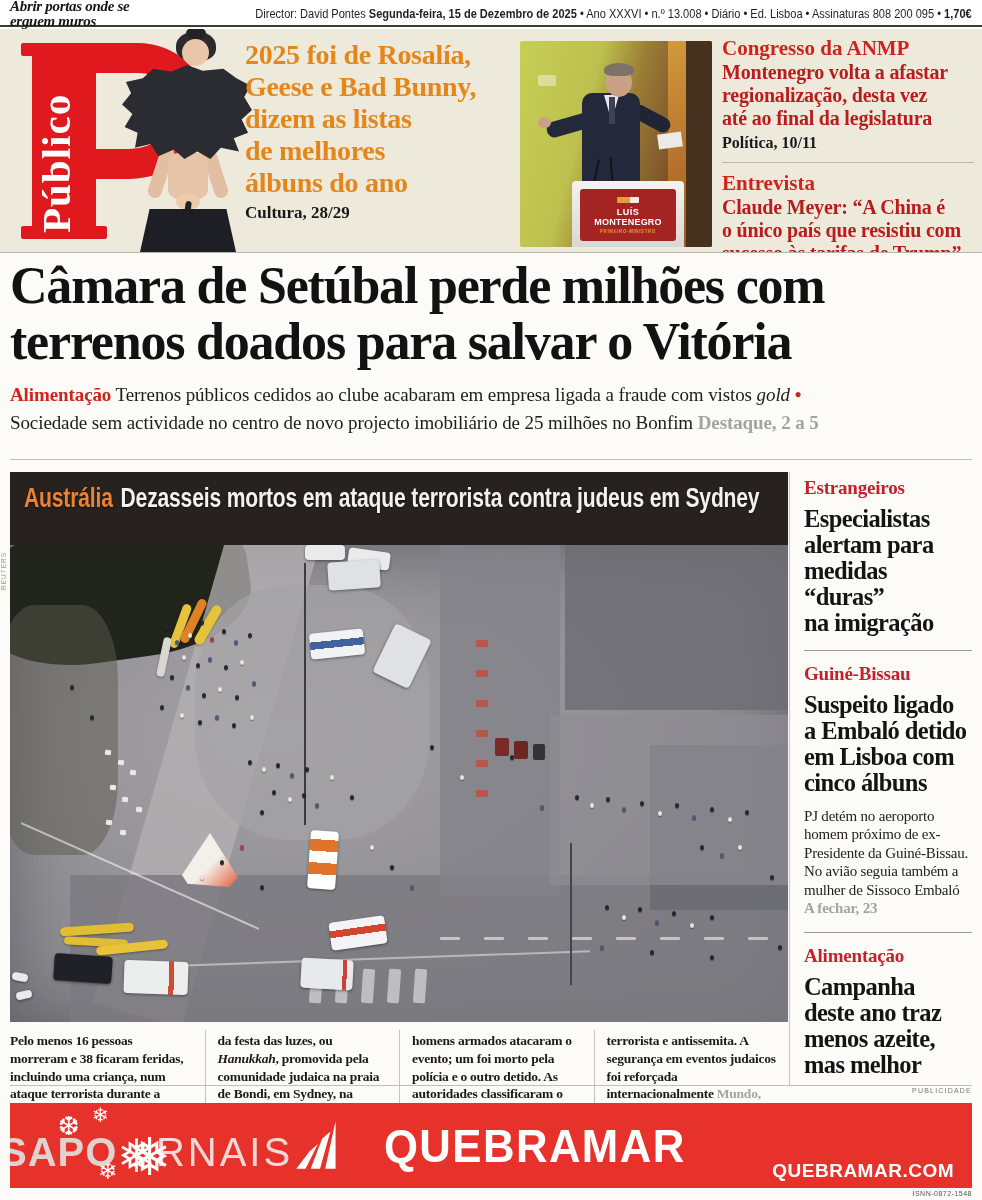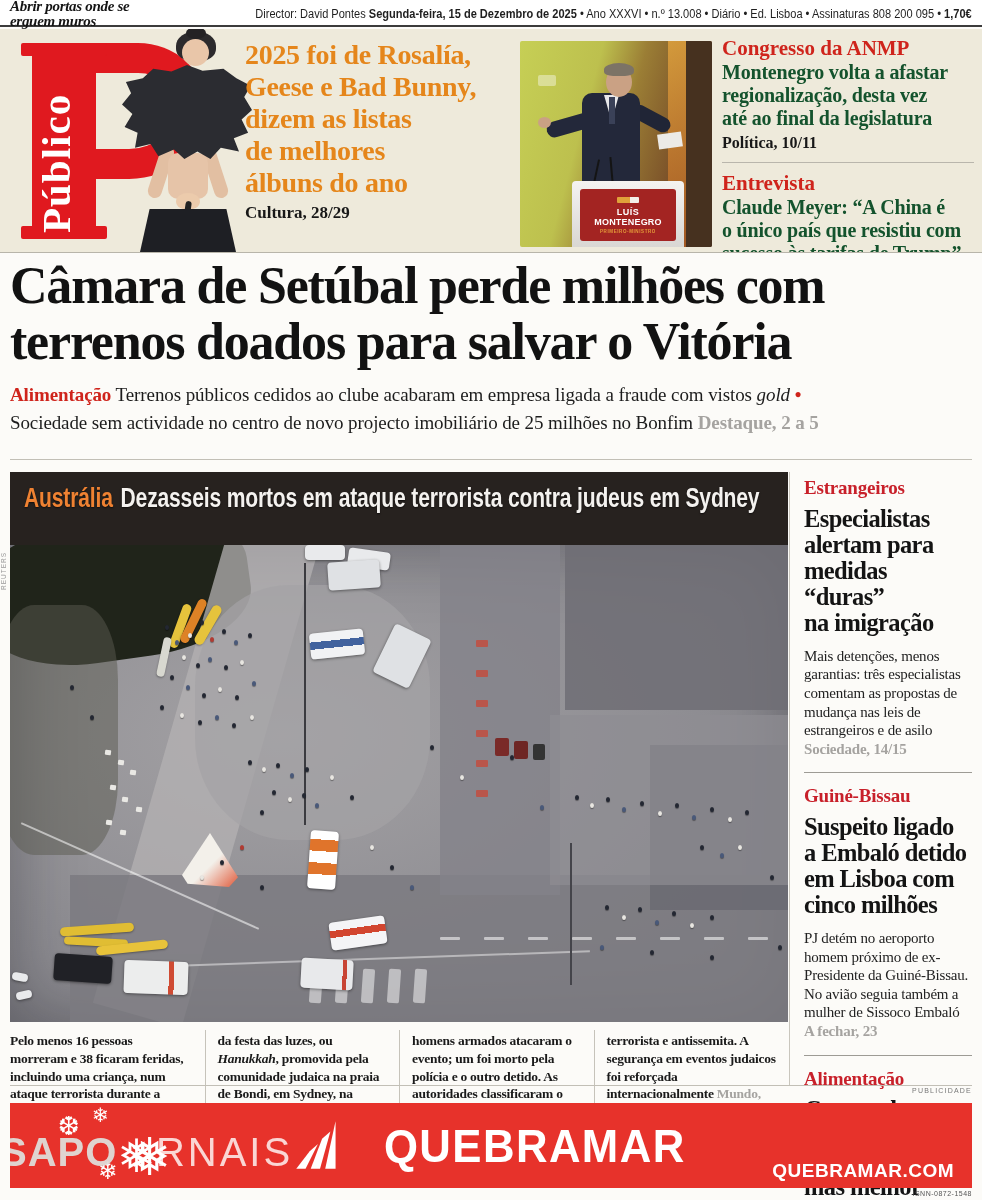--- a/index.html
+++ b/index.html
@@ -59,21 +59,21 @@
   .mp-podium{position:absolute;left:52px;top:140px;width:112px;height:66px;background:linear-gradient(#f4f3f1,#d9d7d3);border-radius:4px 4px 0 0;text-decoration:underline;}
   .mp-sign{position:absolute;left:8px;top:8px;width:96px;height:52px;background:#a32422;border-radius:3px;text-align:center;color:#fff;font-family:"Liberation Sans",sans-serif;}
   .mp-signlogo{display:inline-block;margin-top:3px;width:22px;height:6px;background:linear-gradient(90deg,#e0a13a 60%,#f3efe8 60%);border-radius:1px;}
   .mp-l1{font:700 9px/1.15 "Liberation Sans",sans-serif;letter-spacing:.5px;}
   .mp-l2{font:700 9px/1.15 "Liberation Sans",sans-serif;letter-spacing:.2px;}
   .mp-l3{font:700 4.5px/1.6 "Liberation Sans",sans-serif;color:#e59b3a;letter-spacing:.6px;}
 
   
   .mteasers{position:absolute;left:722px;top:8px;width:252px;}
   .teaser .kick{font:700 21px/1.1 "Liberation Serif",serif;color:#cf241c;}
-  .teaser .ttl{font:700 20px/1.15 "Liberation Serif",serif;color:#14532d;letter-spacing:-0.2px;margin-top:1px;}
+  .teaser .ttl{font:700 20px/1.15 "Liberation Serif",serif;color:#b91c1c;letter-spacing:-0.2px;margin-top:1px;}
   .teaser .ref{font:700 16px/1.2 "Liberation Serif",serif;color:#181818;margin-top:3px;}
   .tdivider{border:0;border-top:1px solid #b9b6ac;margin:10px 0 9px 0;}
 
   
   .lead{position:absolute;left:10px;top:258px;width:962px;}
   .lead h1{margin:0;font:700 52px/1.07 "Liberation Serif",serif;letter-spacing:-1.2px;color:#121212;}
   .deck{margin-top:12px;font:400 19px/1.45 "Liberation Serif",serif;color:#1c1c1c;letter-spacing:-0.1px;}
   .deck .kick{color:#cf241c;font-weight:700;}
   .deck .gold{font-style:italic;}
   .deck .bullet{color:#cf241c;font-weight:700;}
@@ -378,29 +378,28 @@
     <div class="cap"><span>terrorista e antissemita. A segurança em eventos judaicos foi reforçada internacionalmente </span><span class="ref">Mundo, 20</span></div>
   </div>
 
   <div class="sidebar">
     <div class="story">
       <div class="kick">Estrangeiros</div>
       <div class="hl pre">Especialistas
 alertam para
 medidas “duras”
 na imigração</div>
-      <div class="body"><span>Mais detenções, menos garantias: três especialistas comentam as propostas de mudança nas leis de estrangeiros e de asilo </span><span class="ref">Sociedade, 14/15</span></div>
     </div>
     <hr class="sdivider">
     <div class="story">
       <div class="kick">Guiné-Bissau</div>
       <div class="hl pre">Suspeito ligado
 a Embaló detido
 em Lisboa com
-cinco milhões</div>
+cinco álbuns</div>
       <div class="body"><span>PJ detém no aeroporto homem próximo de ex-Presidente da Guiné-Bissau. No avião seguia também a mulher de Sissoco Embaló </span><span class="ref">A fechar, 23</span></div>
     </div>
     <hr class="sdivider">
     <div class="story">
       <div class="kick">Alimentação</div>
       <div class="hl pre">Campanha
 deste ano traz
 menos azeite,
 mas melhor</div>
 

